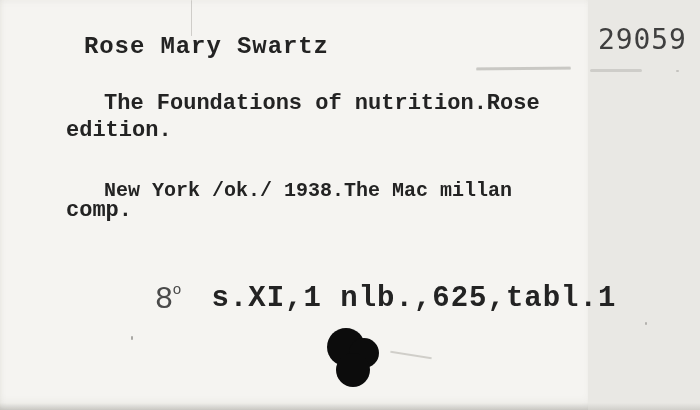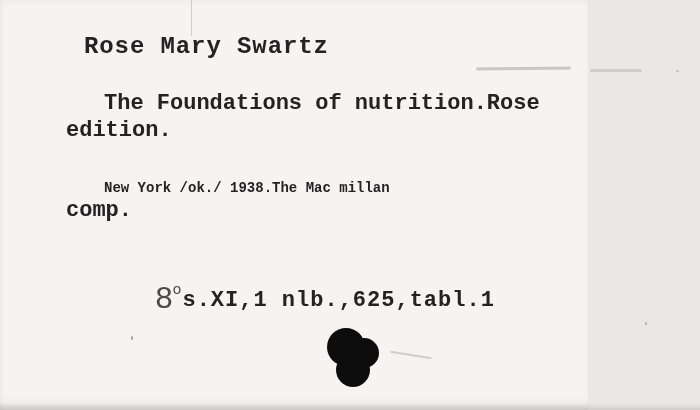--- a/index.html
+++ b/index.html
@@ -20,27 +20,27 @@
     box-shadow:inset 0 -10px 14px -10px rgba(90,88,80,.28),
                inset 0 6px 10px -8px rgba(120,118,110,.14),
                inset 6px 0 10px -8px rgba(120,118,110,.12);
   }
   .line{position:absolute;line-height:1;color:var(--ink);font-weight:bold;white-space:pre;}
   .author{left:84px;top:35px;font-size:24px;letter-spacing:0.9px;}
   .accession{left:598px;top:26px;font-size:28px;letter-spacing:0.9px;
     font-family:"DejaVu Sans Mono",monospace;font-weight:normal;color:var(--stamp);}
   .title-1{left:104px;top:93px;font-size:22px;}
   .title-2{left:66px;top:120px;font-size:22px;}
-  .imprint-1{left:104px;top:181px;font-size:14px;font-family:Liberation Mono, monospace;}
+  .imprint-1{left:104px;top:181px;font-size:20px;font-family:Liberation Mono, monospace;}
   .imprint-2{left:66px;top:200px;font-size:22px;}
   .collation{left:102px;top:262px;font-size:22px;font-weight:bold;}
   .size-num{font-size:31px;font-weight:normal;color:var(--pencil);letter-spacing:0;}
   .size-ord{font-size:15px;font-weight:normal;color:var(--pencil);
     position:relative;top:-14px;left:-1px;}
-  .coll-details{font-size:22px;letter-spacing:1px;position:relative;top:-2px;}
+  .coll-details{font-size:29px;letter-spacing:1px;position:relative;top:-2px;margin-left:29px;}
   .ink-blot{position:absolute;left:321px;top:326px;width:62px;height:64px;}
   .ink-blot circle{fill:#0c0c0c;}
   .mark{position:absolute;border-radius:2px;}
   .fold-line{left:191px;top:0;width:1px;height:36px;background:rgba(150,148,142,.4);}
   .smudge-1{left:476px;top:67px;width:95px;height:3px;background:#c9c8c4;
     filter:blur(.7px);transform:rotate(-.5deg);}
   .smudge-2{left:590px;top:69px;width:52px;height:3px;background:#cecdc9;filter:blur(.7px);}
   .scratch{left:390px;top:354px;width:42px;height:2px;background:rgba(162,160,152,.45);
     filter:blur(.5px);transform:rotate(9deg);}
   .speck-1{left:131px;top:336px;width:2px;height:4px;background:#a9a8a4;}
@@ -49,20 +49,21 @@
   .bottom-edge{position:absolute;left:0;bottom:0;width:700px;height:7px;
     background:linear-gradient(to bottom,rgba(95,93,86,0) 0%,rgba(95,93,86,.18) 100%);}
 </style>
 </head>
 <body>
 
 <div class="card">
 
   <div class="line author">Rose Mary Swartz</div>
 
+  <div class="line accession">29059</div>
 
   <div class="line title-1">The Foundations of nutrition.Rose</div>
   <div class="line title-2">edition.</div>
 
   <div class="line imprint-1">New York /ok./ 1938.The Mac millan</div>
   <div class="line imprint-2">comp.</div>
 
   <div class="line collation">
     <span class="size-num">8</span><span class="size-ord">o</span><span class="coll-details">s.XI,1 nlb.,625,tabl.1</span>
   </div>

